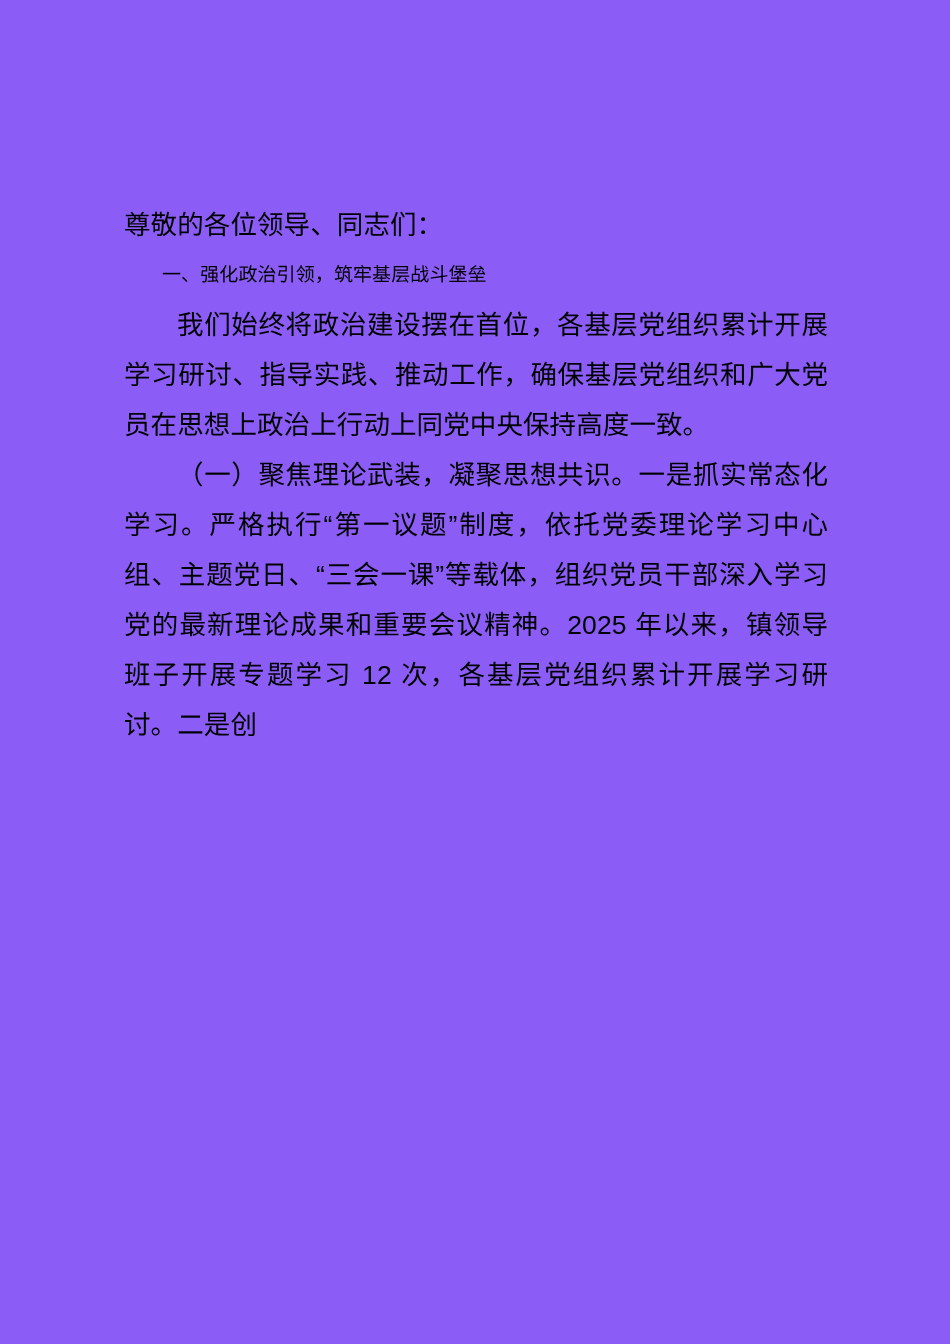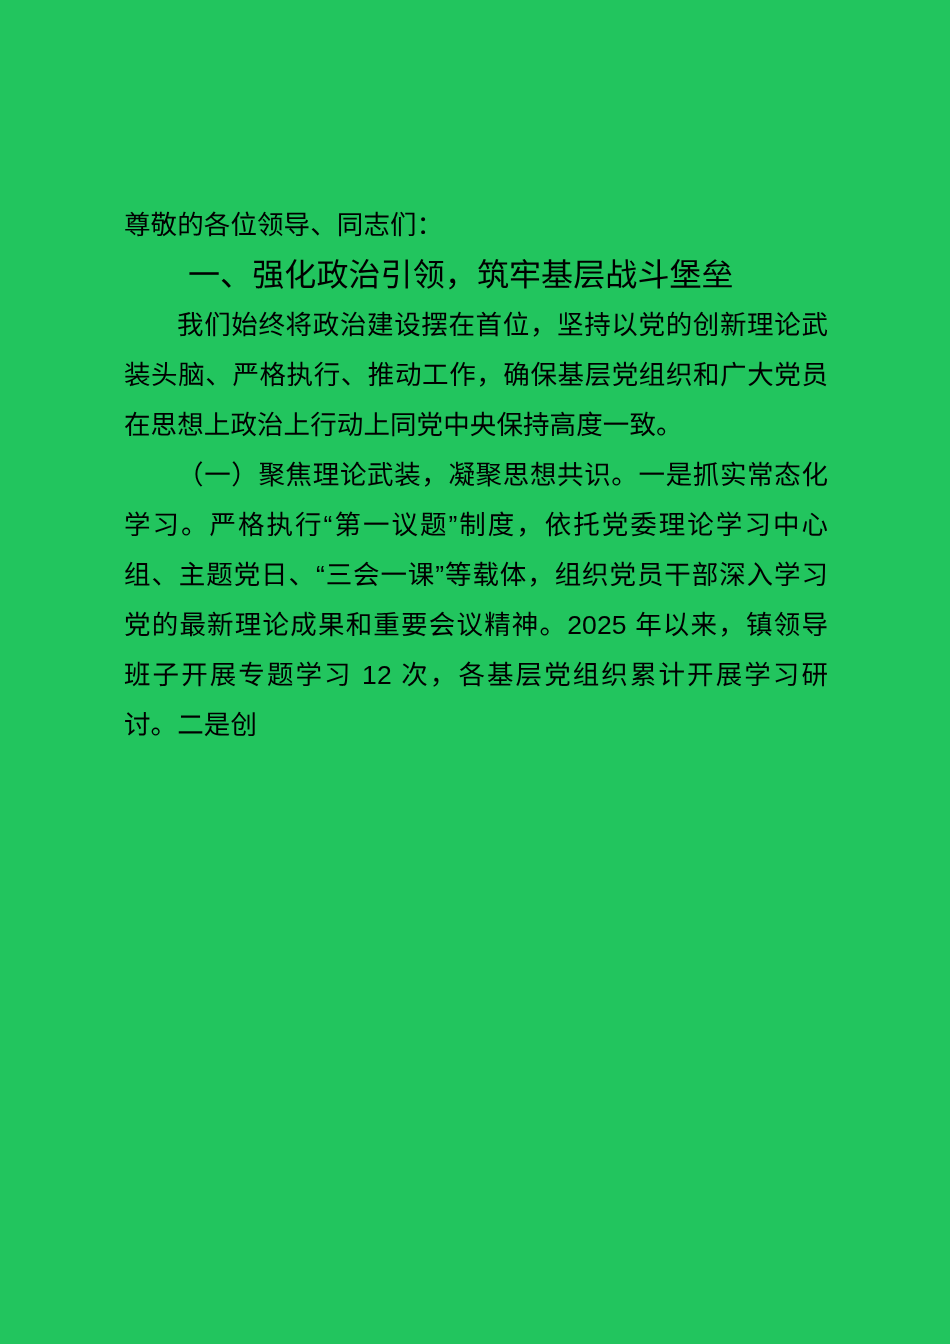--- a/index.html
+++ b/index.html
@@ -59,39 +59,39 @@
     text-indent: 0;
     padding-top: 22px;
   }
 
   .para.indent {
     text-indent: 2em;
   }
 
   .heading-1 {
     margin: 0;
-    font-size: 32px;
+    font-size: 19px;
     line-height: 50px;
     font-weight: 400;
     text-indent: 2em;
     word-break: break-all;
     letter-spacing: 0.1px;
   }
 </style>
 </head>
 <body style="background: rgb(255, 255, 255); color: rgb(0, 0, 0);">
 
-<div class="page" style="background: #22c55e; padding-left: 40px;">
+<div class="page" style="background: #8b5cf6; padding-left: 40px;">
   <div class="content">
 
     <h1 class="doc-title"></h1>
 
     <p class="para salutation">尊敬的各位领导、同志们：</p>
 
 
     <p class="heading-1">一、强化政治引领，筑牢基层战斗堡垒</p>
 
-    <p class="para indent">我们始终将政治建设摆在首位，坚持以党的创新理论武装头脑、严格执行、推动工作，确保基层党组织和广大党员在思想上政治上行动上同党中央保持高度一致。</p>
+    <p class="para indent">我们始终将政治建设摆在首位，各基层党组织累计开展学习研讨、指导实践、推动工作，确保基层党组织和广大党员在思想上政治上行动上同党中央保持高度一致。</p>
 
     <p class="para indent">（一）聚焦理论武装，凝聚思想共识。一是抓实常态化学习。严格执行“第一议题”制度，依托党委理论学习中心组、主题党日、“三会一课”等载体，组织党员干部深入学习党的最新理论成果和重要会议精神。2025 年以来，镇领导班子开展专题学习 12 次，各基层党组织累计开展学习研讨。二是创</p>
 
   </div>
 </div>
 
 </body></html>

